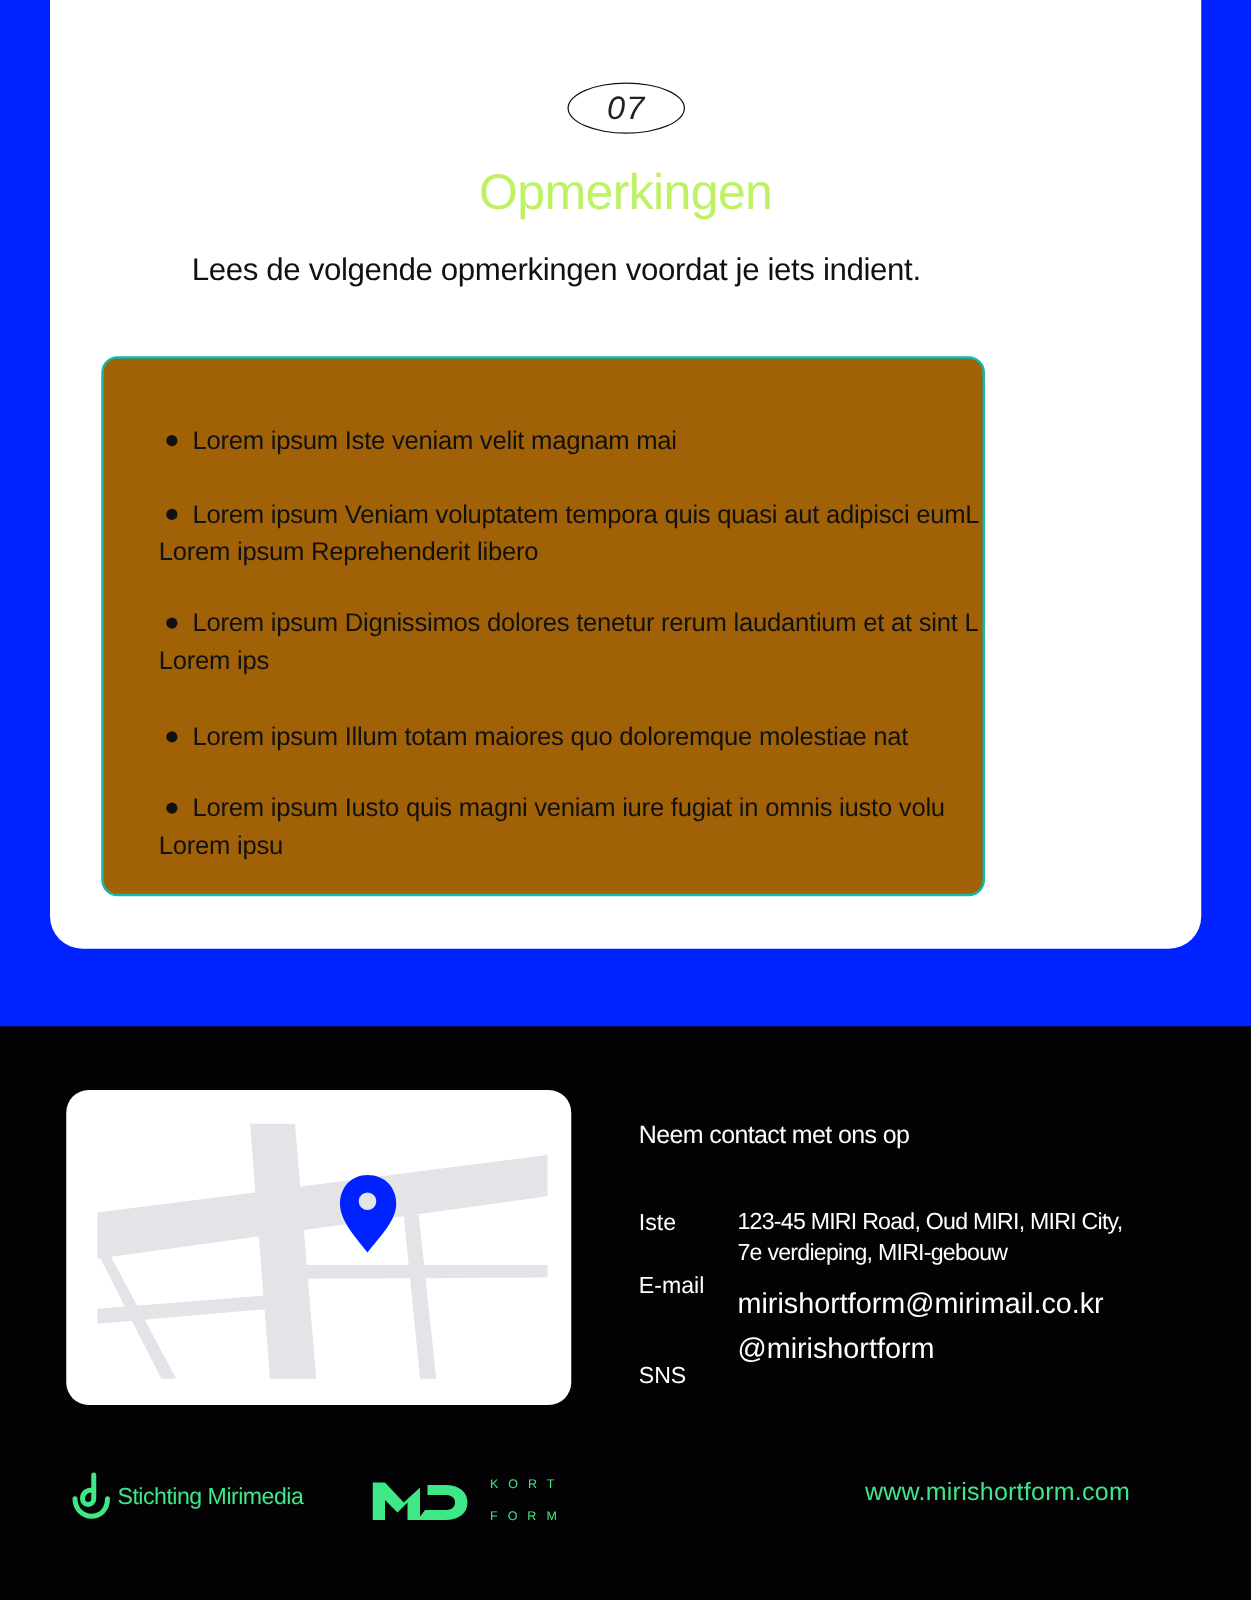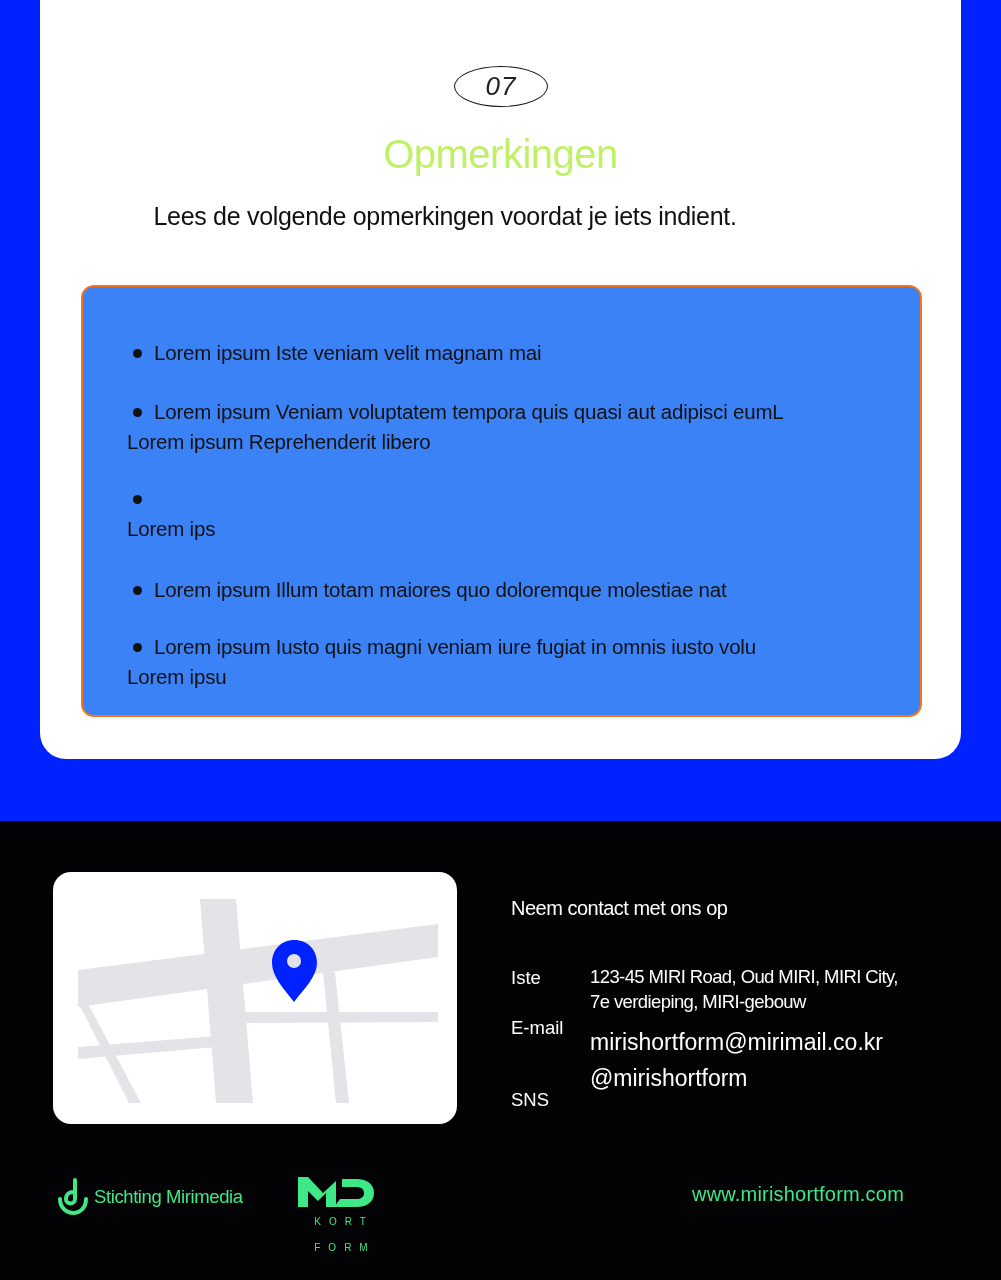--- a/index.html
+++ b/index.html
@@ -3,33 +3,33 @@
 <meta charset="utf-8">
 <style>
   * { box-sizing: border-box; margin: 0; padding: 0; }
   html, body { width: 1001px; height: 1280px; overflow: hidden; }
   body { font-family: "Liberation Sans", "DejaVu Sans", sans-serif; background: #0022ff; position: relative; }
   .top { position: absolute; left: 0; top: 0; width: 1001px; height: 821px; background: #0022ff; }
   .card { position: absolute; left: 40px; top: -30px; width: 921px; height: 789px; background: #ffffff; border-radius: 0 0 26px 26px; }
   .num-badge { position: absolute; left: 454px; top: 66px; width: 94px; height: 41px; border: 1.3px solid #111; border-radius: 50%; display: flex; align-items: center; justify-content: center; font-size: 26px; font-style: italic; font-weight: 300; color: #222; letter-spacing: 1px; }
   .title { position: absolute; left: 0; top: 132px; width: 1001px; text-align: center; font-size: 40px; color: #bef264; letter-spacing: -0.5px; }
   .subtitle { position: absolute; left: 0; top: 202px; width: 890px; text-align: center; font-size: 25px; color: #111; letter-spacing: -0.3px; }
-  .notes-box { position: absolute; left: 81px; top: 285px; width: 841px; height: 432px; border: 2px solid #f97316; border-radius: 13px; background: #3b82f6; }
+  .notes-box { position: absolute; left: 81px; top: 285px; width: 707px; height: 432px; border: 2px solid #14b8a6; border-radius: 13px; background: #a16207; }
   .note { position: absolute; left: 44px; font-size: 20.5px; color: #111; line-height: 30px; width: 760px; letter-spacing: -0.2px; }
   .note .bullet { display: inline-block; width: 9px; height: 9px; background: #111; border-radius: 50%; margin: 0 12px 3px 6px; vertical-align: middle; }
   .footer { position: absolute; left: 0; top: 821px; width: 1001px; height: 459px; background: #030305; }
   .map { position: absolute; left: 53px; top: 872px; width: 404px; height: 252px; background: #fff; border-radius: 18px; overflow: hidden; }
   .contact-title { position: absolute; left: 511px; top: 897px; font-size: 20px; color: #fff; letter-spacing: -0.5px; }
   .lbl { position: absolute; left: 511px; font-size: 18.5px; color: #fff; }
   .val { position: absolute; left: 590px; color: #fff; }
   .addr { top: 964px; font-size: 18.5px; line-height: 25px; letter-spacing: -0.6px; }
   .mail { top: 1029px; font-size: 23px; font-weight: 300; }
   .sns { top: 1065px; font-size: 23px; font-weight: 300; }
   .brand1 { position: absolute; left: 56px; top: 1177px; display: flex; align-items: center; color: #3ee886; font-size: 18.5px; letter-spacing: -0.4px; }
-  .brand2 { position: absolute; left: 298px; top: 1175px; display: flex; align-items: center; flex-direction: column; }
+  .brand2 { position: absolute; left: 298px; top: 1175px; display: flex; align-items: center; }
   .kort { color: #3ee886; font-size: 10px; letter-spacing: 8px; line-height: 26px; margin-left: 16px; }
   .site { position: absolute; left: 692px; top: 1183px; font-size: 20px; color: #3ee886; letter-spacing: 0.2px; }
 </style>
 </head>
 <body>
 
 <div class="top"></div>
 <div class="card"></div>
 
 <div class="num-badge">
@@ -39,21 +39,21 @@
 <div class="subtitle">Lees de volgende opmerkingen voordat je iets indient.</div>
 
 <div class="notes-box">
   <div class="note" style="top:51px">
     <span class="bullet"></span><span>Lorem ipsum Iste veniam velit magnam mai</span>
   </div>
   <div class="note" style="top:110px">
     <span class="bullet"></span><span>Lorem ipsum Veniam voluptatem tempora quis quasi aut adipisci eumL</span><br><span>Lorem ipsum Reprehenderit libero</span>
   </div>
   <div class="note" style="top:197px">
-    <span class="bullet"></span><br><span>Lorem ips</span>
+    <span class="bullet"></span><span>Lorem ipsum Dignissimos dolores tenetur rerum laudantium et at sint L</span><br><span>Lorem ips</span>
   </div>
   <div class="note" style="top:345px">
     <span class="bullet"></span><span>Lorem ipsum Iusto quis magni veniam iure fugiat in omnis iusto volu</span><br><span>Lorem ipsu</span>
   </div>
   <div class="note" style="top:288px">
     <span class="bullet"></span><span>Lorem ipsum Illum totam maiores quo doloremque molestiae nat</span>
   </div>
 </div>
 
 <div class="footer"></div>

